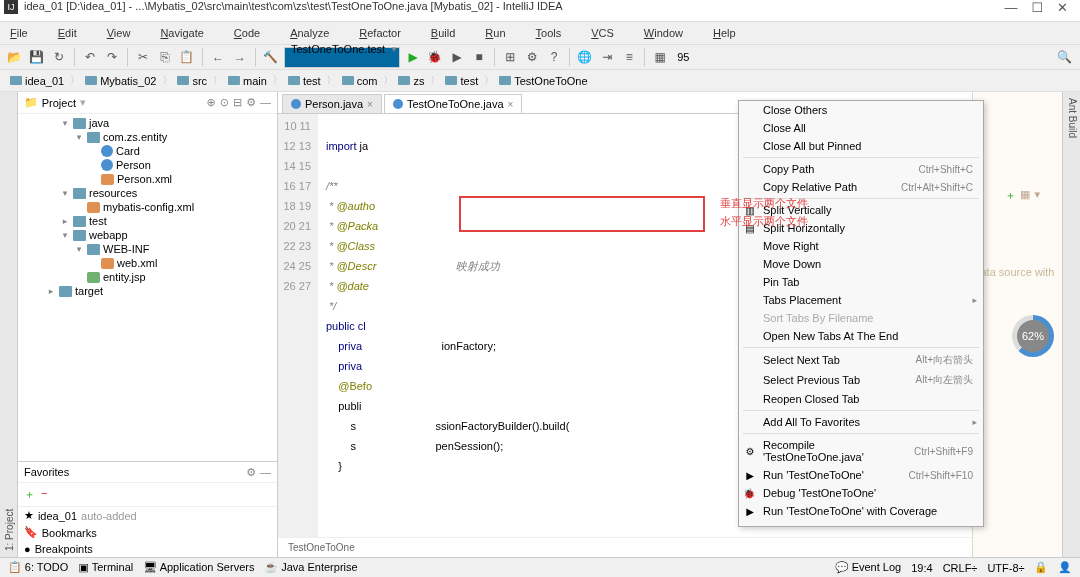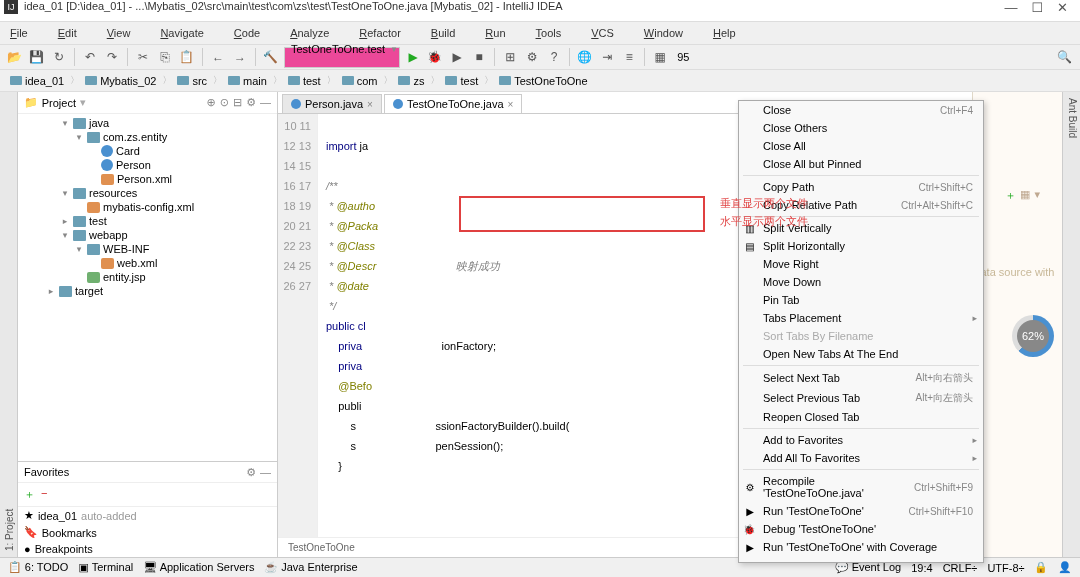--- a/index.html
+++ b/index.html
@@ -8,21 +8,21 @@
     .titlebar-icon { width: 14px; height: 14px; background: #333; color: #fff; display: inline-flex; align-items: center; justify-content: center; font-size: 9px; margin-right: 6px; }
     .titlebar-text { flex: 1; color: #333; }
     .window-controls { display: flex; gap: 14px; padding-right: 8px; }
     .window-controls span { font-size: 13px; color: #555; cursor: pointer; }
     .menubar { background: #f0f0f0; height: 22px; display: flex; align-items: center; padding: 0 4px; gap: 18px; }
     .menubar span { padding: 2px 6px; color: #333; cursor: pointer; }
     .menubar u { text-decoration: underline; }
     .toolbar { background: #f0f0f0; height: 26px; display: flex; align-items: center; padding: 0 6px; gap: 4px; border-top: 1px solid #ddd; border-bottom: 1px solid #ddd; }
     .toolbar-sep { width: 1px; height: 18px; background: #ccc; margin: 0 2px; }
     .toolbar-btn { width: 18px; height: 18px; display: inline-flex; align-items: center; justify-content: center; cursor: pointer; color: #555; font-size: 12px; }
-    .toolbar-dropdown { border: 1px solid #ccc; background: #ec4899; padding: 1px 14px 18px 6px; font-size: 11px; position: relative; height: 18px; display: flex; align-items: center; }
+    .toolbar-dropdown { border: 1px solid #ccc; background: #0369a1; padding: 1px 14px 18px 6px; font-size: 11px; position: relative; height: 18px; display: flex; align-items: center; }
     .toolbar-dropdown::after { content: "▾"; position: absolute; right: 3px; font-size: 9px; color: #888; }
     .breadcrumbs { background: #f0f0f0; height: 22px; display: flex; align-items: center; padding: 0 6px; gap: 2px; border-bottom: 1px solid #ddd; }
     .crumb { display: flex; align-items: center; gap: 3px; padding: 1px 4px; cursor: pointer; }
     .crumb-sep { color: #aaa; font-size: 9px; }
     .folder-icon { width: 12px; height: 9px; background: #6a9fb5; display: inline-block; border-radius: 1px; }
     .main { display: flex; height: calc(100% - 22px - 22px - 26px - 22px - 20px); position: relative; }
     .leftbar { width: 18px; background: #e8e8e8; border-right: 1px solid #ccc; display: flex; flex-direction: column; writing-mode: vertical-rl; text-orientation: mixed; }
     .leftbar-item { padding: 6px 2px; font-size: 10px; color: #555; cursor: pointer; transform: rotate(180deg); }
     .rightbar { width: 18px; background: #e8e8e8; border-left: 1px solid #ccc; display: flex; flex-direction: column; writing-mode: vertical-rl; }
     .rightbar-item { padding: 6px 2px; font-size: 10px; color: #555; cursor: pointer; }
@@ -317,24 +317,20 @@
     <span class="ann">@Befo</span>
     publi
         s                          ssionFactoryBuilder().build(
         s                          penSession();
     }</div>
     </div>
     <div class="editor-footer-tab">TestOneToOne</div>
 
     <div class="context-menu" id="context-menu">
         <div class="menu-item">
-          <span>Close</span>
-          <span class="menu-shortcut">Ctrl+F4</span>
-        </div>
-        <div class="menu-item">
           <span>Close Others</span>
         </div>
         <div class="menu-item">
           <span>Close All</span>
         </div>
         <div class="menu-item">
           <span>Close All but Pinned</span>
         </div>
         <div class="menu-sep"></div>
         <div class="menu-item">
@@ -378,23 +374,20 @@
           <span class="menu-shortcut">Alt+向右箭头</span>
         </div>
         <div class="menu-item">
           <span>Select Previous Tab</span>
           <span class="menu-shortcut">Alt+向左箭头</span>
         </div>
         <div class="menu-item">
           <span>Reopen Closed Tab</span>
         </div>
         <div class="menu-sep"></div>
-        <div class="menu-item menu-sub">
-          <span>Add to Favorites</span>
-        </div>
         <div class="menu-item menu-sub">
           <span>Add All To Favorites</span>
         </div>
         <div class="menu-sep"></div>
         <div class="menu-item">
           <span class="menu-icon">⚙</span>
           <span>Recompile 'TestOneToOne.java'</span>
           <span class="menu-shortcut">Ctrl+Shift+F9</span>
         </div>
         <div class="menu-item">

